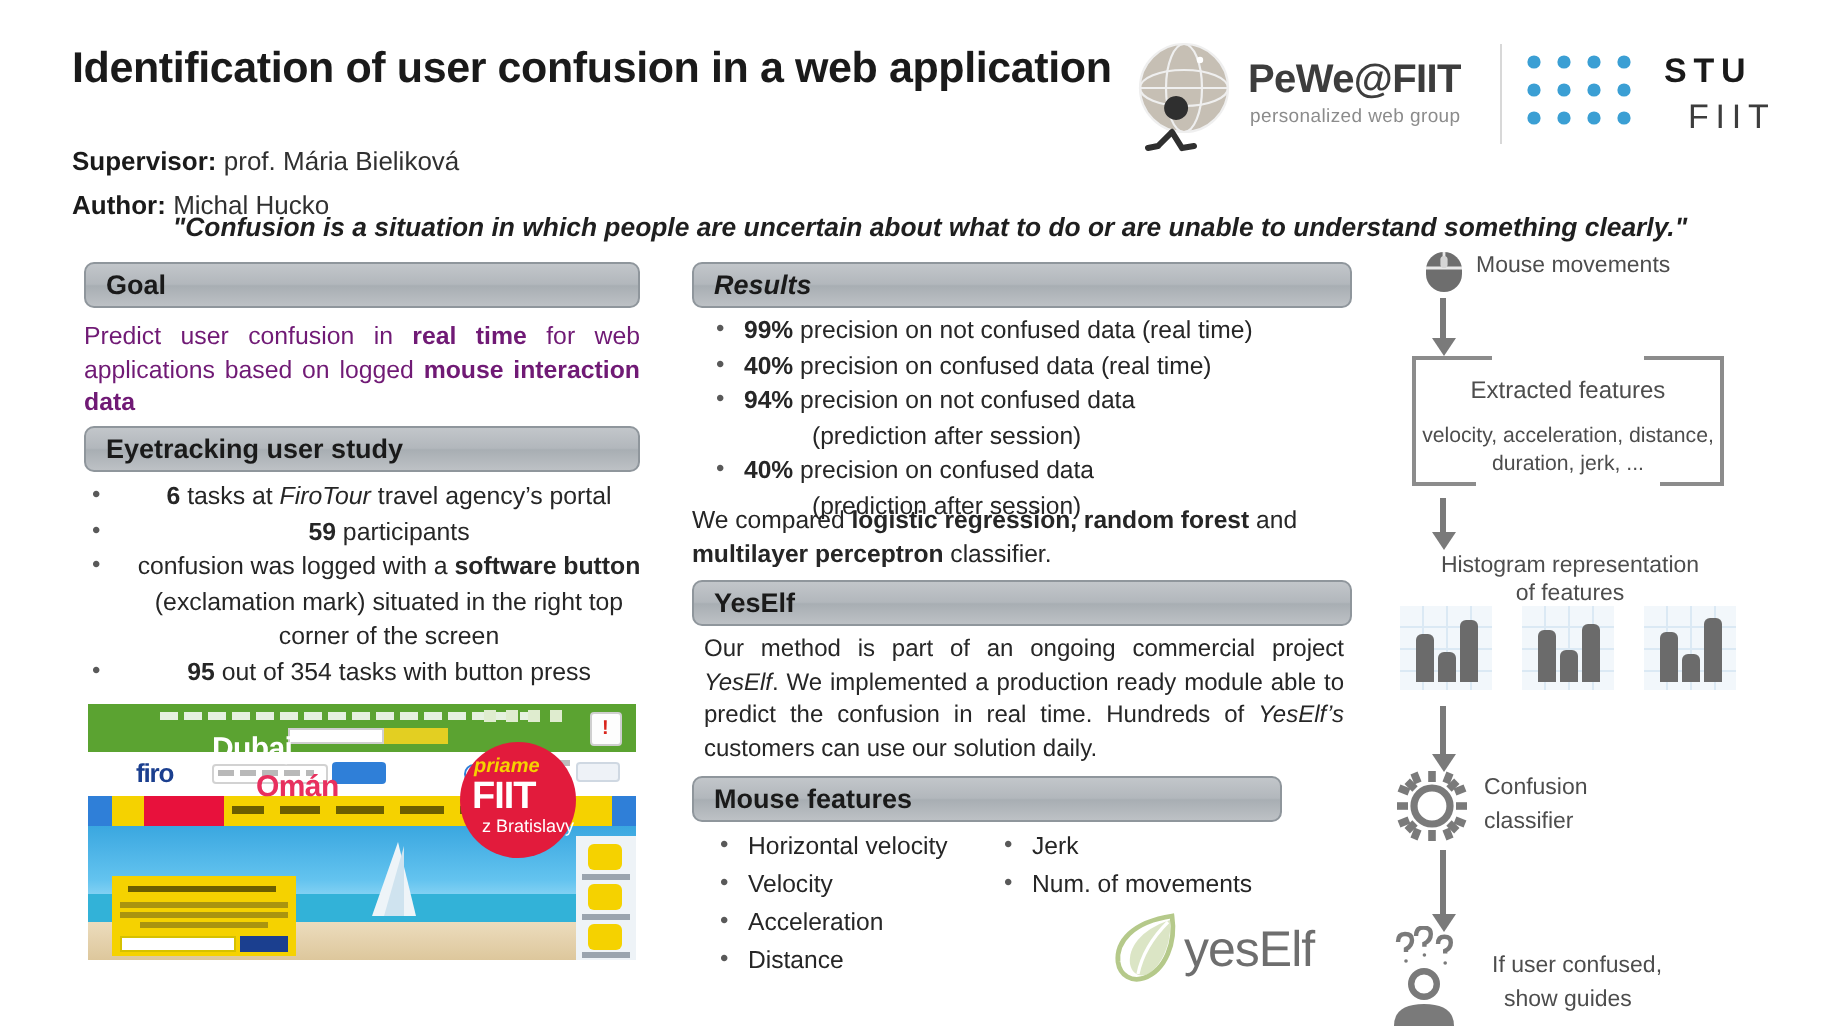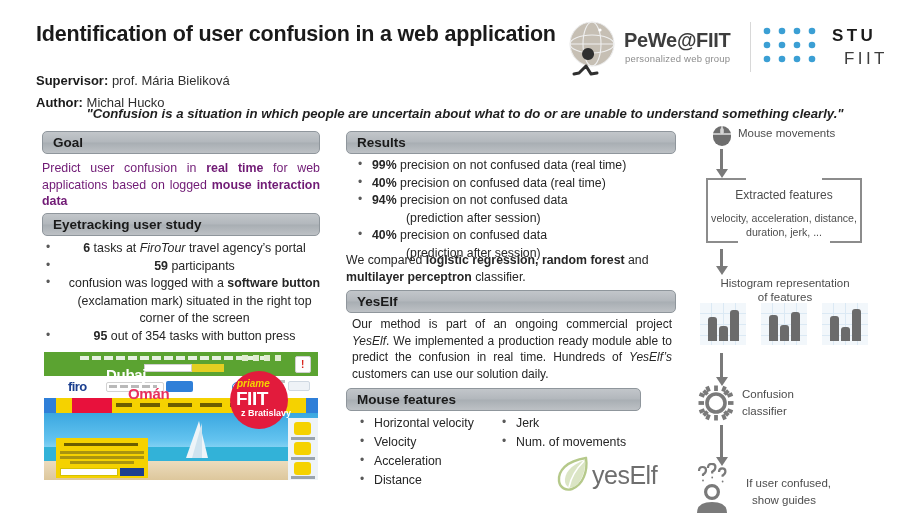--- a/index.html
+++ b/index.html
@@ -109,21 +109,21 @@
   .hero-sea { position: absolute; left: 0; top: 34px; width: 274px; height: 14px; background: #32b2d8; }
   .hero-sand { position: absolute; left: 0; top: 48px; width: 274px; height: 19px; background: linear-gradient(to bottom,#ecdcbd,#ddc79c); }
   .burj { position: absolute; left: 142px; top: 8px; width: 0; height: 0;
           border-left: 13px solid transparent; border-right: 9px solid transparent; border-bottom: 37px solid #eef4f8; }
   .burj2 { position: absolute; left: 148px; top: 10px; width: 10px; height: 35px; background: #cfe3ef; clip-path: polygon(0 100%, 100% 0, 100% 100%); }
   .dubaj { position: absolute; left: 62px; top: 14px; font-size: 15px; font-weight: bold; color: #ffffff; letter-spacing: -0.3px; }
   .oman { position: absolute; left: 84px; top: 33px; font-size: 15px; font-weight: bold; color: #e8305e; letter-spacing: -0.3px; }
   .letycircle { position: absolute; left: 186px; top: 19px; width: 58px; height: 58px; border-radius: 50%; background: #e21b3c; }
   .lety1 { position: absolute; left: 193px; top: 26px; font-size: 10px; font-weight: bold; color: #f5d200; font-style: italic; }
   .lety2 { position: absolute; left: 192px; top: 36px; font-size: 19px; font-weight: bold; color: #ffffff; letter-spacing: -0.5px; }
-  .lety3 { position: absolute; left: 197px; top: 56px; font-size: 9px; font-weight: bold; color: #ffffff; }
+  .lety3 { position: absolute; left: 197px; top: 56px; font-size: 9px; font-weight: normal; color: #ffffff; }
 
   .popup { position: absolute; left: 12px; top: 86px; width: 92px; height: 40px; background: #f5d200; }
   .popup-t { position: absolute; left: 20px; top: 91px; width: 74px; height: 3px; background: #6b5e00; }
   .popup-l1 { position: absolute; left: 16px; top: 99px; width: 84px; height: 2.5px; background: #8f7f14; opacity:.75;}
   .popup-l2 { position: absolute; left: 16px; top: 104px; width: 84px; height: 2.5px; background: #8f7f14; opacity:.75;}
   .popup-l3 { position: absolute; left: 26px; top: 109px; width: 64px; height: 2.5px; background: #8f7f14; opacity:.75;}
   .popup-inp { position: absolute; left: 16px; top: 116px; width: 58px; height: 8px; background: #fff; border: 1px solid #d6c100;}
   .popup-btn { position: absolute; left: 76px; top: 116px; width: 24px; height: 8px; background: #1b3f8f;}
 
   .sidewidget { position: absolute; left: 244px; top: 66px; width: 30px; height: 62px; background: #eef3f7; }
@@ -300,21 +300,21 @@
 
     <div class="sidewidget"></div>
     <div class="sw-btn" style="top:70px;"></div>
     <div class="sw-lbl" style="top:85px;"></div>
     <div class="sw-btn" style="top:90px;"></div>
     <div class="sw-lbl" style="top:105px;"></div>
     <div class="sw-btn" style="top:110px;"></div>
     <div class="sw-lbl" style="top:124px;"></div>
   </div>
 
-  <div class="secbar" style="left:346px; top:131px; width:330px;">
+  <div class="secbar" style="left:346px; top:131px; width:330px;font-style:italic;">
     <span>Results</span>
   </div>
 
   <ul class="bl res-list">
     <li>
       <b>99%</b><span> precision on not confused data (real time)</span>
     </li>
     <li>
       <b>40%</b><span> precision on confused data (real time)</span>
     </li>

